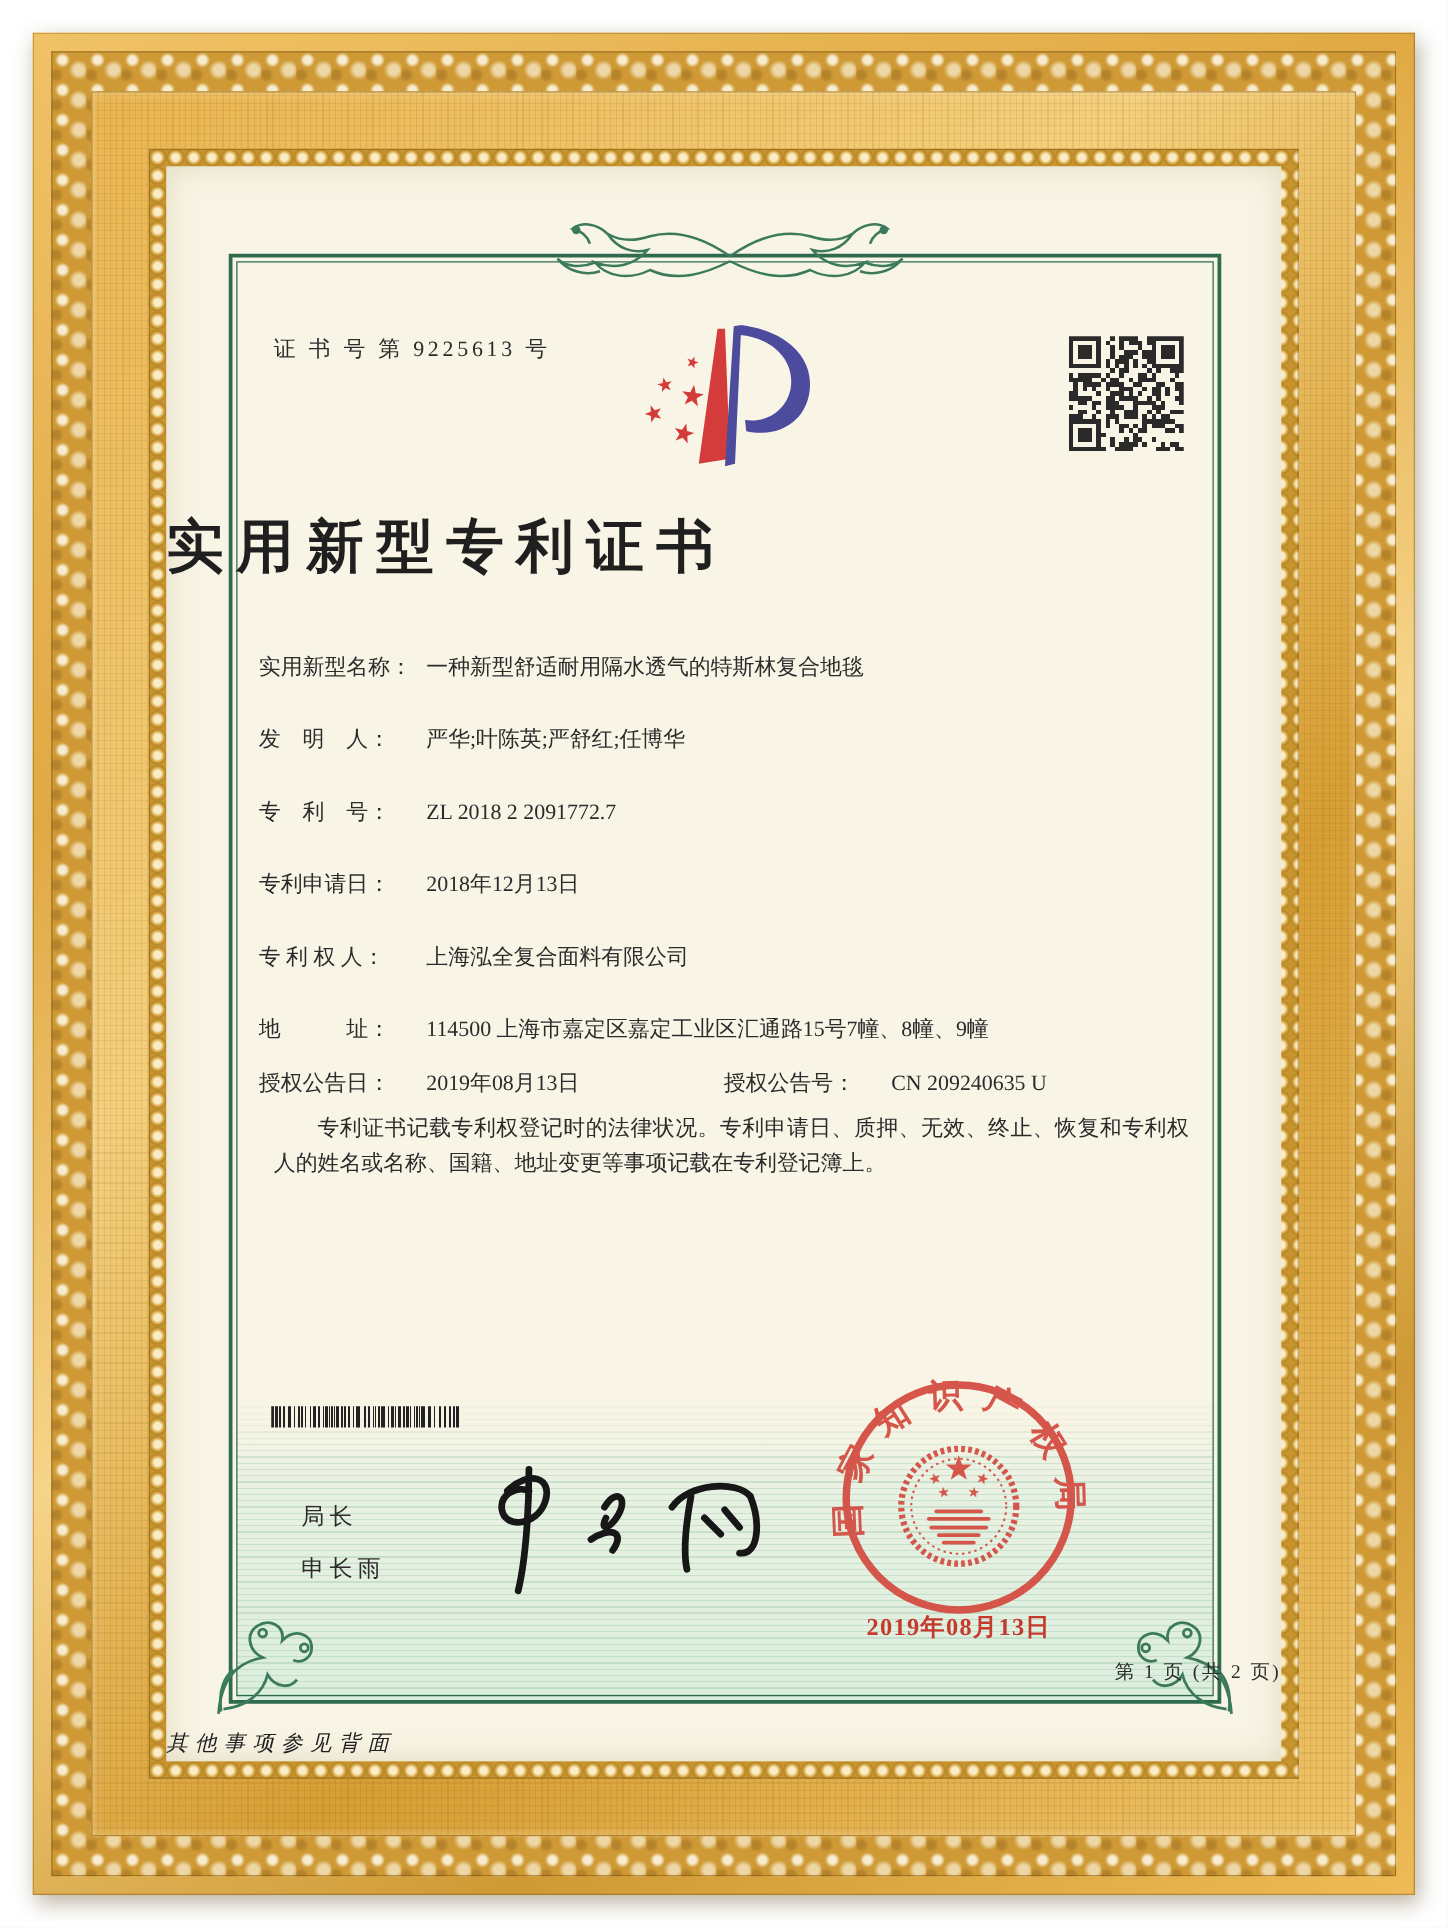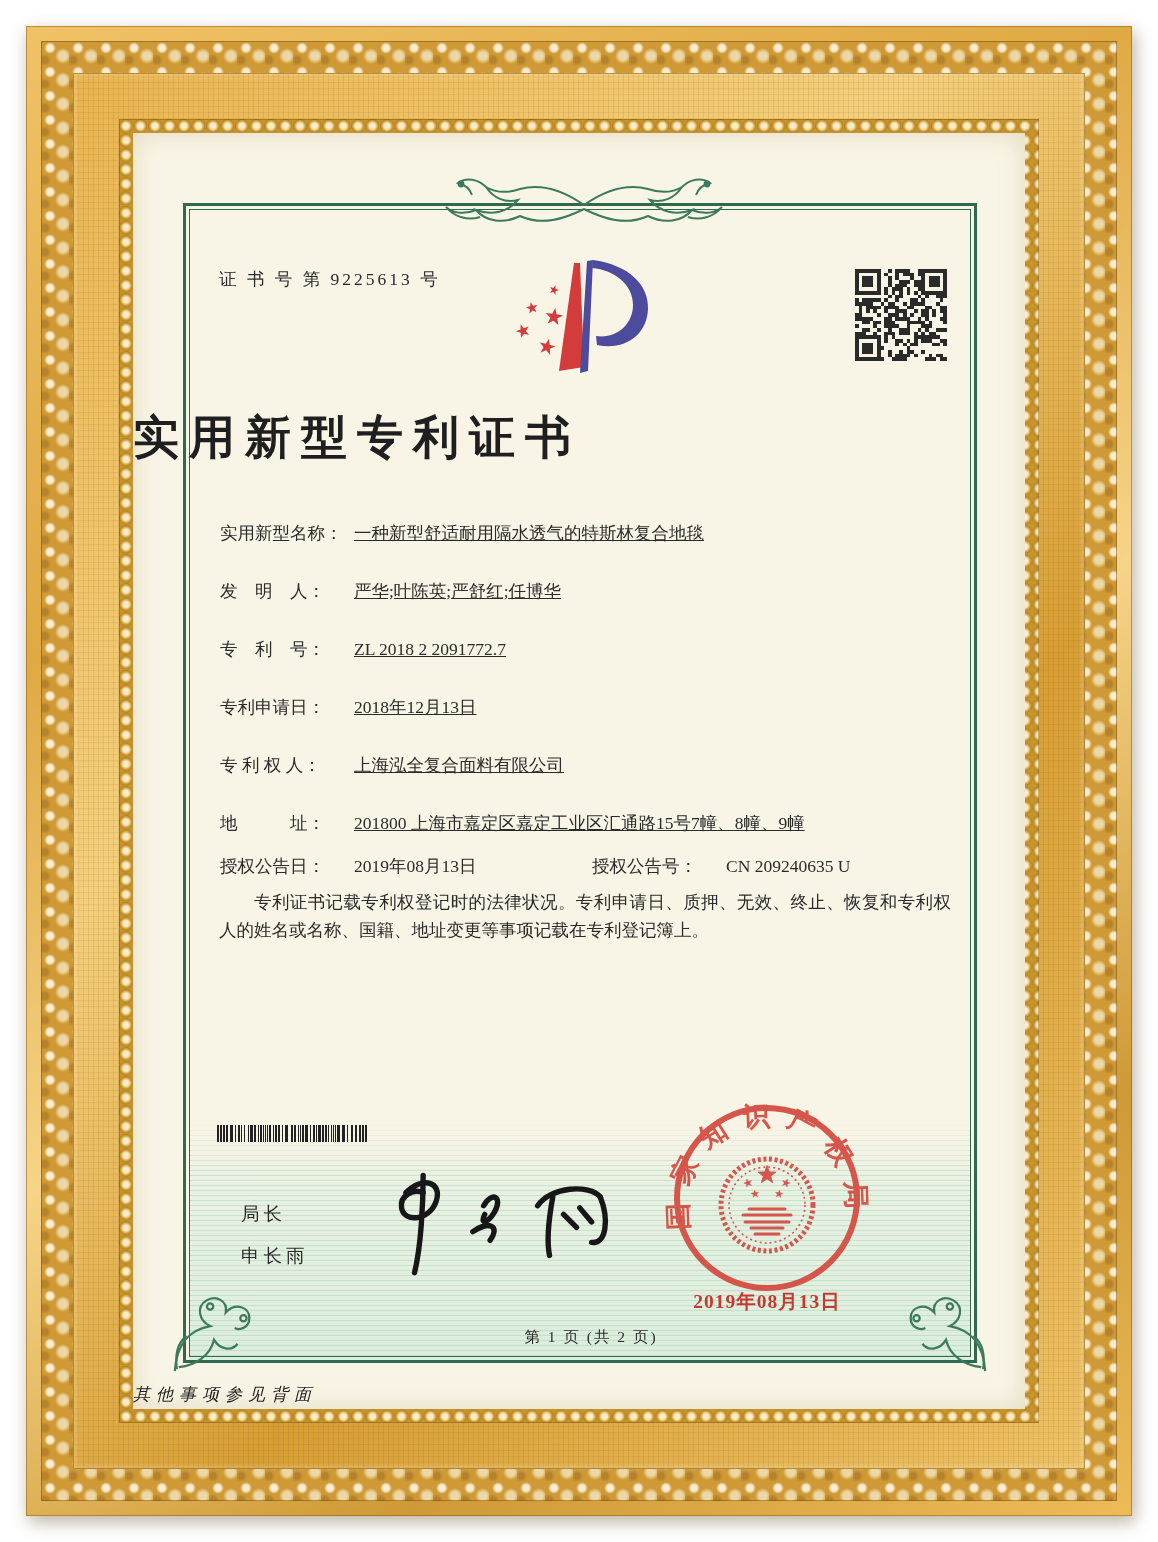--- a/index.html
+++ b/index.html
@@ -62,38 +62,38 @@
     content:"";position:absolute;left:3px;right:3px;top:3px;bottom:3px;
     border:1px solid #2f6a4e;
   }
   .ornament{position:absolute;pointer-events:none;}
   
   .cert-number{position:absolute;left:86px;top:134px;font-size:17.5px;letter-spacing:3px;}
   .logo{position:absolute;left:362px;top:124px;width:162px;height:136px;}
   .qr{position:absolute;left:722px;top:136px;width:92px;height:92px;}
   .title{position:absolute;left:0;right:0;top:274px;
     font-size:46px;font-weight:600;letter-spacing:10px;color:#1f1f1f;}
-  .fields{position:absolute;left:87px;top:388px;width:742px;font-size:17.5px;}
+  .fields{position:absolute;left:74px;top:388px;width:742px;font-size:17.5px;}
   .frow{display:flex;margin-bottom:33px;line-height:25px;}
   .frow.address{margin-bottom:18px;}
   .flabel{width:134px;flex:none;}
-  .fvalue{flex:1;max-width:552px;text-decoration:underline;}
+  .fvalue{flex:1;max-width:552px;}
   .grant-row{display:flex;line-height:25px;}
   .grant-row .pair1{width:372px;display:flex;}
   .grant-row .pair2{display:flex;}
   .body-text{position:absolute;left:86px;top:756px;width:732px;
     font-size:17.5px;line-height:27.5px;text-align:justify;}
   .body-text p{margin:0;text-indent:2em;}
   .barcode{position:absolute;left:84px;top:992px;width:152px;height:17px;}
   .officer{position:absolute;left:108px;top:1060px;font-size:18.5px;letter-spacing:4px;line-height:42px;}
   .signature{position:absolute;left:244px;top:1036px;width:250px;height:108px;}
   .seal{position:absolute;left:532px;top:970px;width:204px;height:214px;}
   .seal-date{position:absolute;left:0;right:0;bottom:2px;text-align:center;
     color:#c53a2e;font-size:19.5px;font-weight:600;letter-spacing:1px;}
-  .page-info{position:absolute;left:0;right:0;top:1194px;text-align:center;font-size:15.5px;letter-spacing:2px;padding-left:24px;}
+  .page-info{position:absolute;left:0;right:0;top:1194px;text-align:right;font-size:15.5px;letter-spacing:2px;padding-left:24px;}
   .footer-note{position:absolute;left:0;right:0;top:1250px;text-align:left;
     font-size:17px;font-style:italic;letter-spacing:6px;color:#1e1e1e;}
 </style>
 </head>
 <body>
 
 <div class="frame">
  <div class="band-carved">
   <div class="band-smooth">
    <div class="band-beads">
@@ -497,21 +497,21 @@
         <div class="frow">
           <span class="flabel">专利申请日：</span>
           <span class="fvalue">2018年12月13日</span>
         </div>
         <div class="frow">
           <span class="flabel">专 利 权 人：</span>
           <span class="fvalue">上海泓全复合面料有限公司</span>
         </div>
         <div class="frow address">
           <span class="flabel">地　　　址：</span>
-          <span class="fvalue">201800 上海市嘉定区嘉定工业区汇通路15号7幢、8幢、9幢</span>
+          <span class="fvalue">114500 上海市嘉定区嘉定工业区汇通路15号7幢、8幢、9幢</span>
         </div>
         <div class="grant-row">
           <span class="pair1">
             <span class="flabel">授权公告日：</span>
             <span>2019年08月13日</span>
           </span>
           <span class="pair2">
             <span class="flabel">授权公告号：</span>
             <span>CN 209240635 U</span>
           </span>

